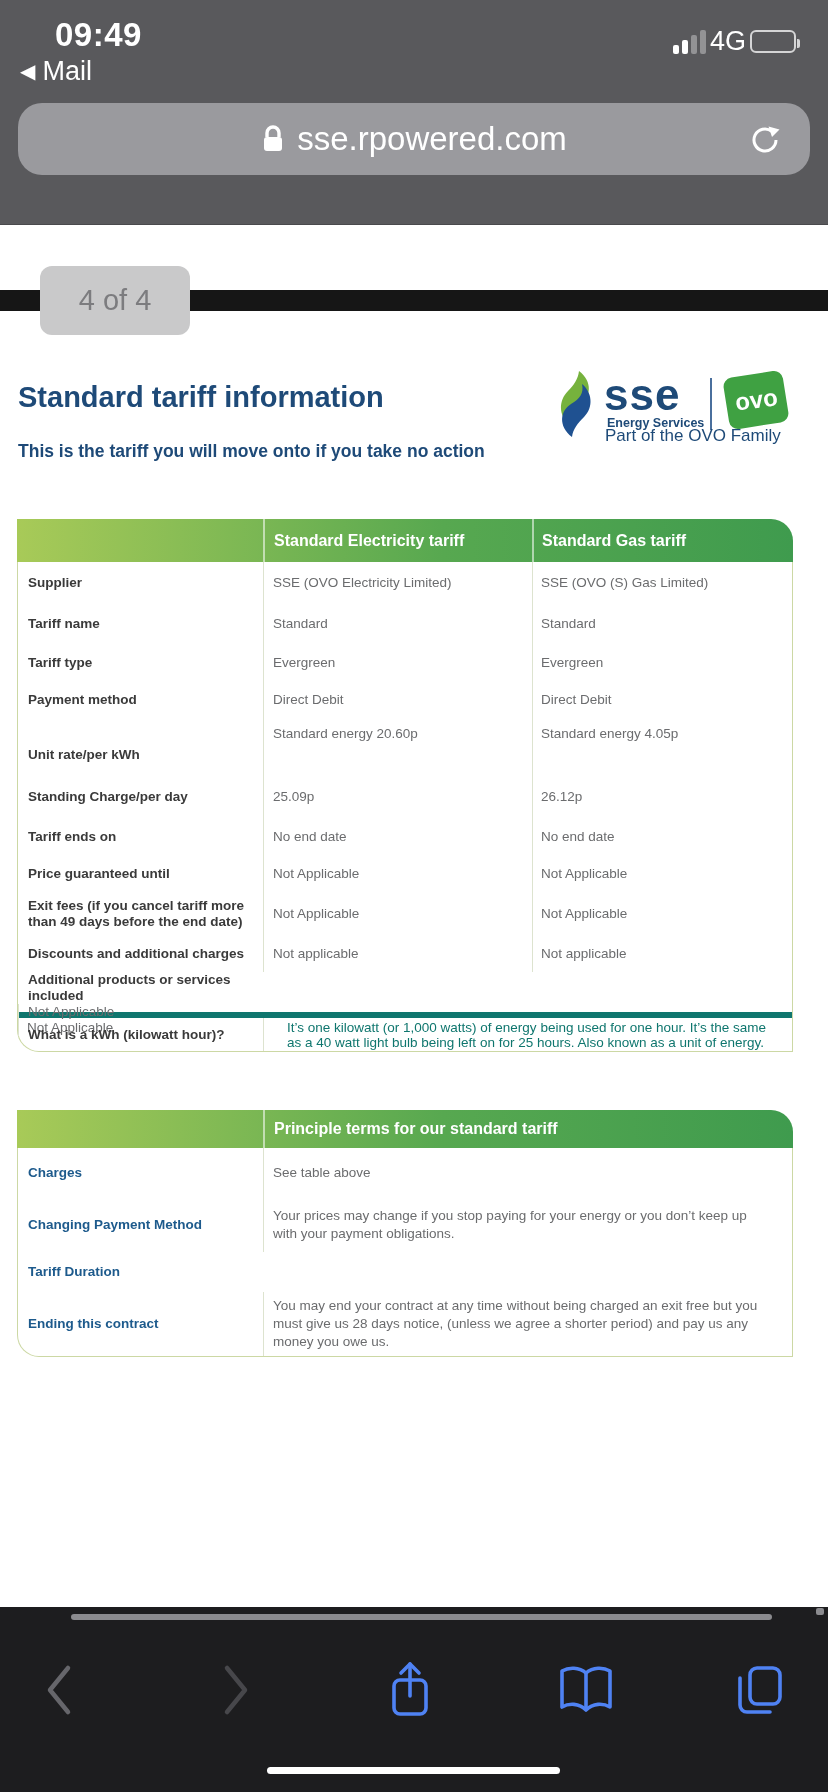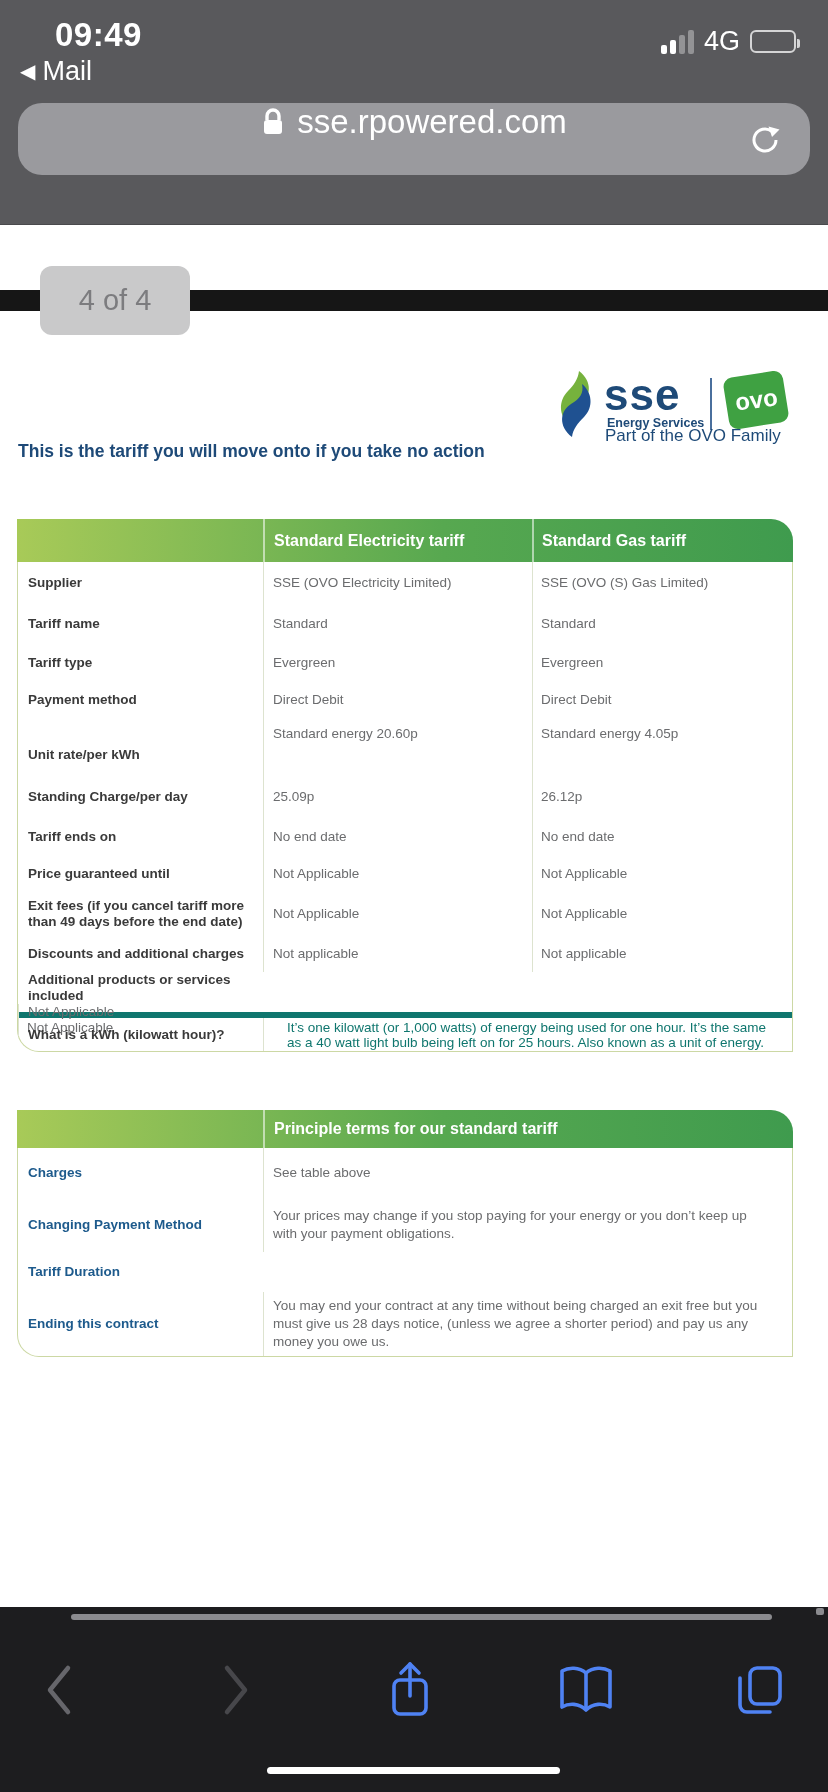--- a/index.html
+++ b/index.html
@@ -6,33 +6,33 @@
   *{box-sizing:border-box;}
   .screen{position:relative;width:828px;height:1792px;background:#ffffff;overflow:hidden;
           font-family:"Liberation Sans","DejaVu Sans",sans-serif;}
 
   
   .chrome-top{position:absolute;left:0;top:0;width:828px;height:225px;background:#59595c;
               border-bottom:1px solid #49494c;}
   .status-time{position:absolute;left:55px;top:16px;color:#fff;font-size:33px;font-weight:700;letter-spacing:.5px;}
   .back-to-mail{position:absolute;left:20px;top:56px;color:#fff;font-size:27px;display:flex;align-items:center;gap:7px;}
   .back-tri{font-size:20px;line-height:27px;}
-  .status-right{position:absolute;right:32px;top:26px;display:flex;align-items:center;gap:10px;}
+  .status-right{position:absolute;right:32px;top:26px;display:flex;align-items:center;gap:4px;}
   .sigbars{display:flex;align-items:flex-end;gap:3px;height:24px;}
   .sigbars i{display:block;width:6px;border-radius:2px;background:#fff;}
   .sb1{height:9px;} .sb2{height:14px;}
   .sb3{height:19px;background:rgba(255,255,255,.35)!important;}
   .sb4{height:24px;background:rgba(255,255,255,.35)!important;}
   .net-label{color:#fff;font-size:27px;}
   .battery{position:relative;width:46px;height:23px;border:2px solid rgba(255,255,255,.75);border-radius:6px;padding:2px;}
   .battery .fill{width:78%;height:100%;background:#fff;border-radius:3px;}
   .battery .nub{position:absolute;right:-6px;top:7px;width:3px;height:9px;background:rgba(255,255,255,.75);
                 border-radius:0 2px 2px 0;}
   .url-pill{position:absolute;left:18px;top:103px;width:792px;height:72px;background:#9a9a9e;border-radius:24px;
-            display:flex;align-items:flex-start;justify-content:center;}
+            display:flex;align-items:center;justify-content:center;}
   .url-text{color:#fff;font-size:33px;display:flex;align-items:center;gap:12px;}
   .reload-btn{position:absolute;right:26px;top:18px;width:38px;height:38px;}
 
   
   .black-bar{position:absolute;left:0;top:290px;width:828px;height:21px;background:#161616;}
   .page-badge{position:absolute;left:40px;top:266px;width:150px;height:69px;background:#c9c9ca;border-radius:12px;
               display:flex;align-items:center;justify-content:center;color:#7c7c7f;font-size:29px;z-index:2;}
   .page-title{position:absolute;left:18px;top:381px;color:#1e4a78;font-size:29px;font-weight:700;}
   .page-subtitle{position:absolute;left:18px;top:441px;color:#1e4a78;font-size:17.5px;font-weight:700;}
 
@@ -118,20 +118,21 @@
           <path d="M30 19 a 11 11 0 1 1 -4.2 -8.7" fill="none" stroke="#fff" stroke-width="3"></path>
           <polygon points="22.5,5.5 33.5,8.5 26,16" fill="#fff"></polygon>
         </svg>
       </span>
     </div>
   </div>
 
   <div class="black-bar"></div>
   <div class="page-badge">4 of 4</div>
 
+  <div class="page-title">Standard tariff information</div>
   <div class="page-subtitle">This is the tariff you will move onto if you take no action</div>
 
   <div class="brand">
     <svg class="sse-flame" width="50" height="68" viewBox="0 0 50 68">
       <path d="M27 1 C41 12 39 27 28 34 C19 39 15 45 17 54 C7 46 6 31 16 21 C22 15 26 9 27 1 Z" fill="#76b23d"></path>
       <path d="M20 67 C6 56 8 41 19 34 C28 29 32 23 30 14 C40 22 42 37 32 47 C26 53 21 59 20 67 Z" fill="#1f5191"></path>
     </svg>
     <div class="sse-word">sse</div>
     <div class="sse-sub">Energy Services</div>
     <div class="brand-divider"></div>

